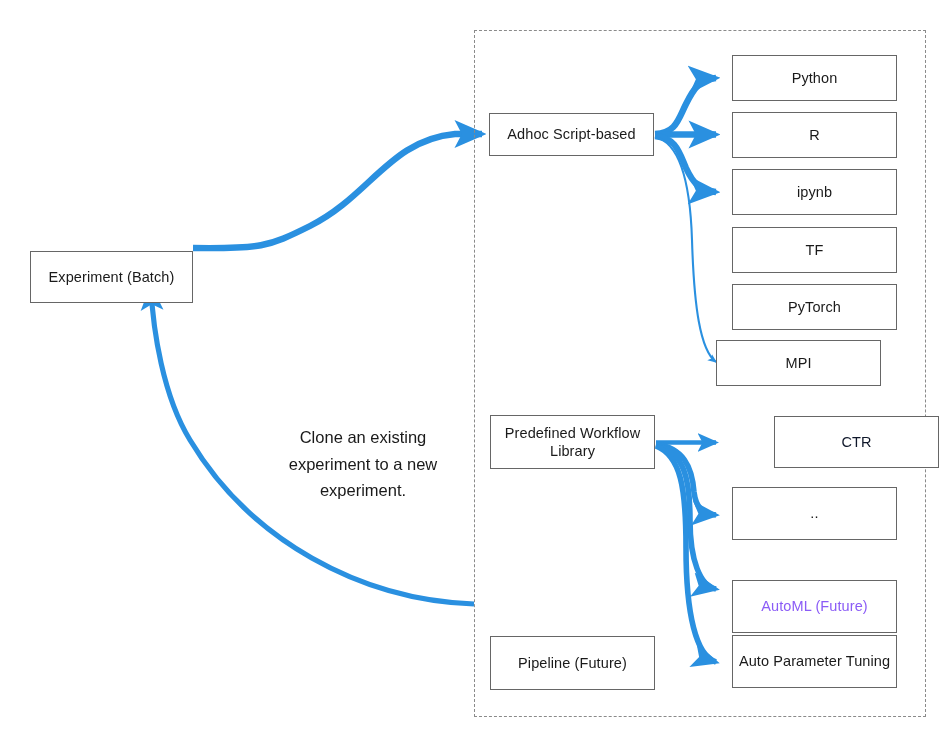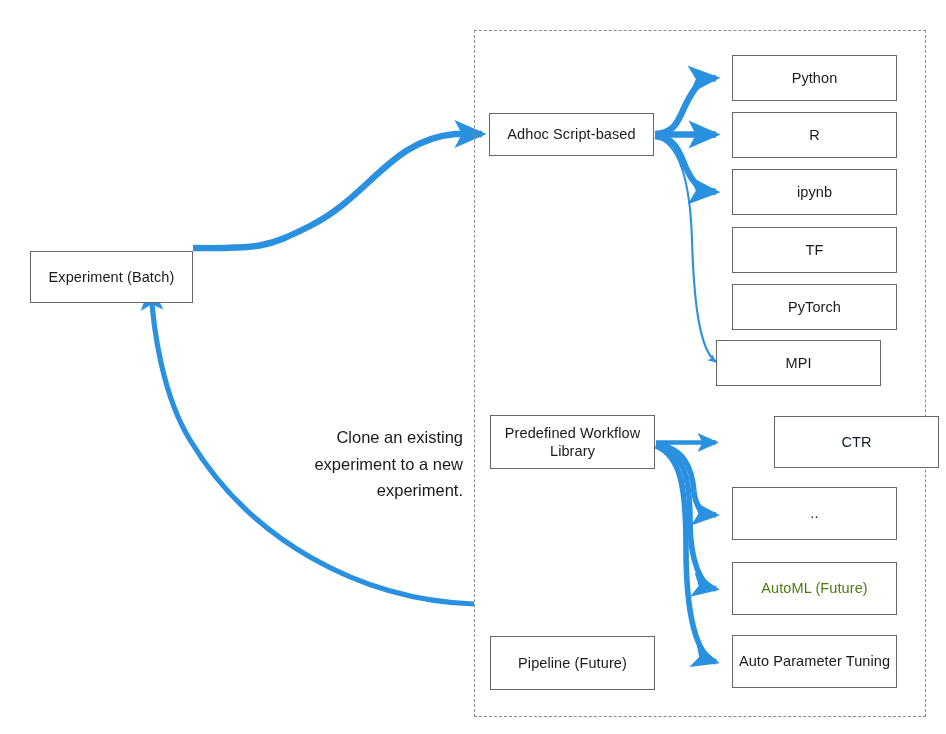--- a/index.html
+++ b/index.html
@@ -51,21 +51,21 @@
     box-sizing: border-box;
     border: 1.5px dashed #8a8a8a;
     background: transparent;
     z-index: 1;
   }
   .caption {
     position: absolute;
     color: #1a1a1a;
     font-size: 16.5px;
     line-height: 1.62;
-    text-align: right;
+    text-align: center;
     white-space: pre-line;
     z-index: 2;
   }
 </style>
 </head>
 <body>
 
 <div id="canvas" style="width: 946px; height: 734px;">
 
   <svg id="edges" viewBox="0 0 946 734" width="946" height="734" xmlns="http://www.w3.org/2000/svg">
@@ -143,21 +143,21 @@
   </div>
 
   <div class="node" id="n-ctr" style="left: 774px; top: 416px; width: 165px; height: 52px; border-color: rgb(102, 102, 102); color: #0f172a;">
     <span class="node-label">CTR</span>
   </div>
 
   <div class="node" id="n-etc" style="left: 732px; top: 487px; width: 165px; height: 53px; border-color: rgb(102, 102, 102); color: rgb(26, 26, 26);">
     <span class="node-label">..</span>
   </div>
 
-  <div class="node" id="n-automl" style="left: 732px; top: 562px; width: 165px; height: 53px; border-color: rgb(102, 102, 102); color: #4d7c0f;">
+  <div class="node" id="n-automl" style="left: 732px; top: 580px; width: 165px; height: 53px; border-color: rgb(102, 102, 102); color: #8b5cf6;">
     <span class="node-label">AutoML (Future)</span>
   </div>
 
   <div class="node" id="n-auto_param_tuning" style="left: 732px; top: 635px; width: 165px; height: 53px; border-color: rgb(102, 102, 102); color: rgb(26, 26, 26);">
     <span class="node-label">Auto Parameter Tuning</span>
   </div>
 
   <div class="caption" id="caption" style="left: 263px; top: 424px; width: 200px;">Clone an existing
 experiment to a new
 experiment.</div>

